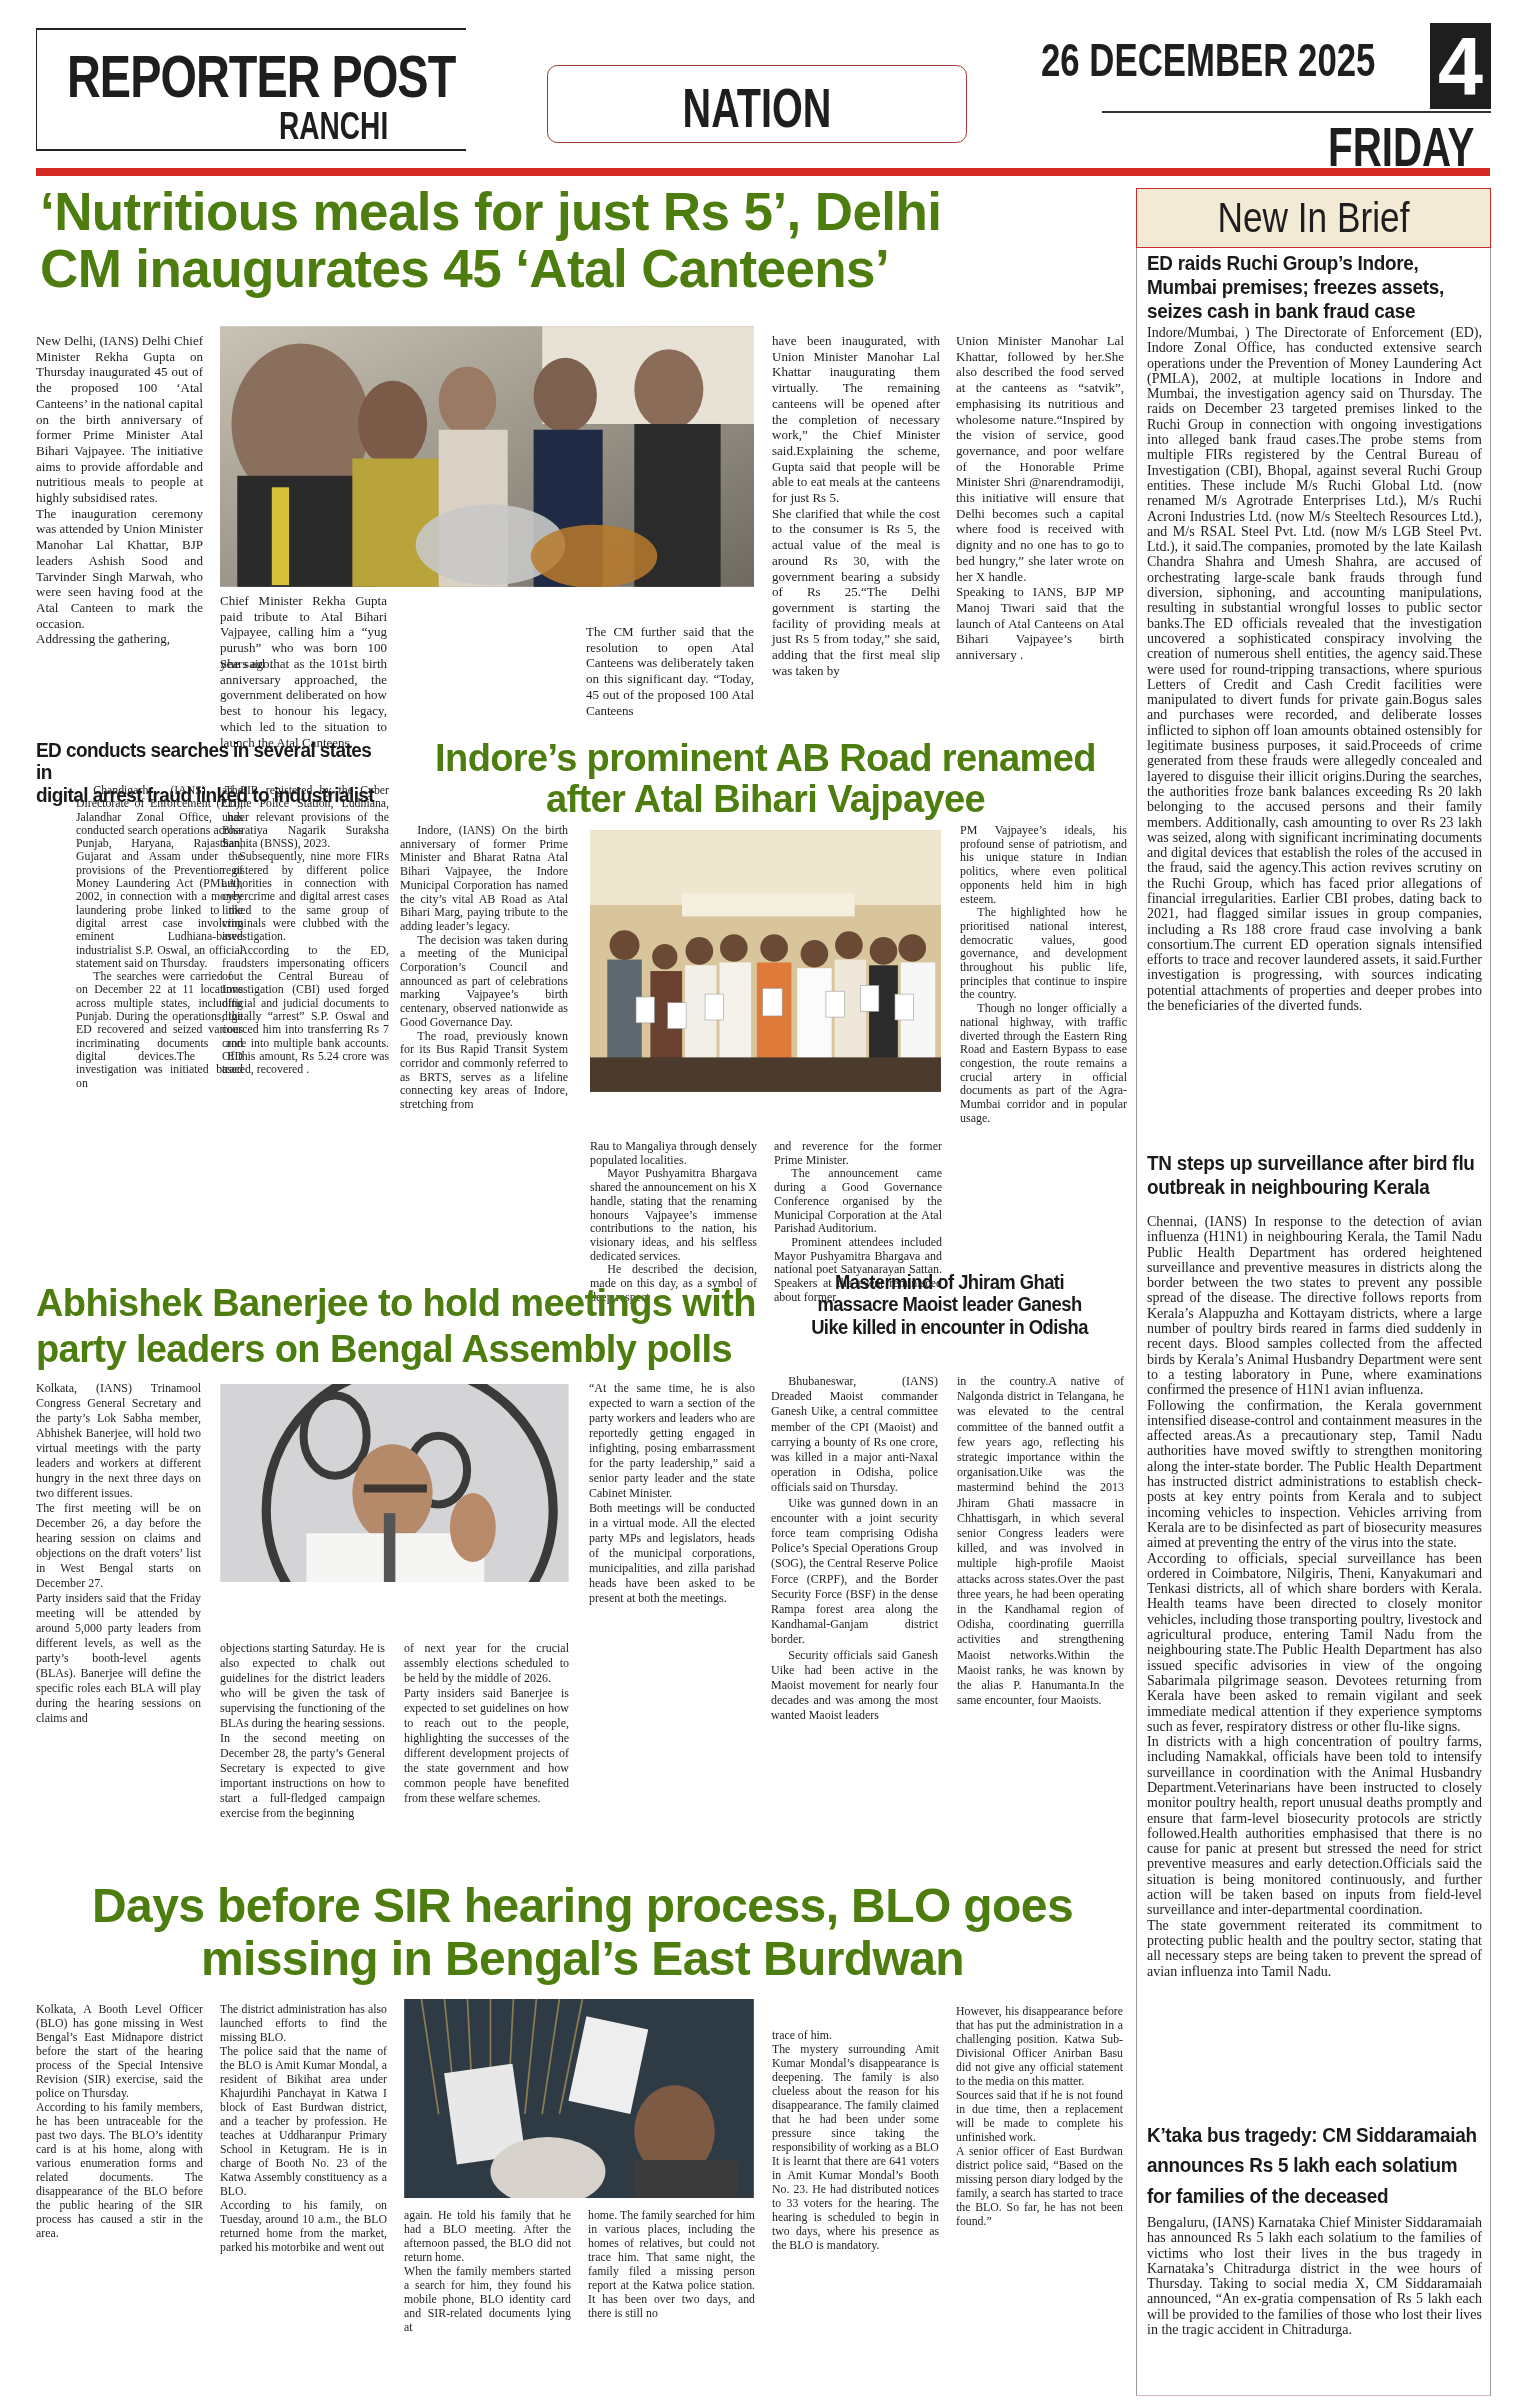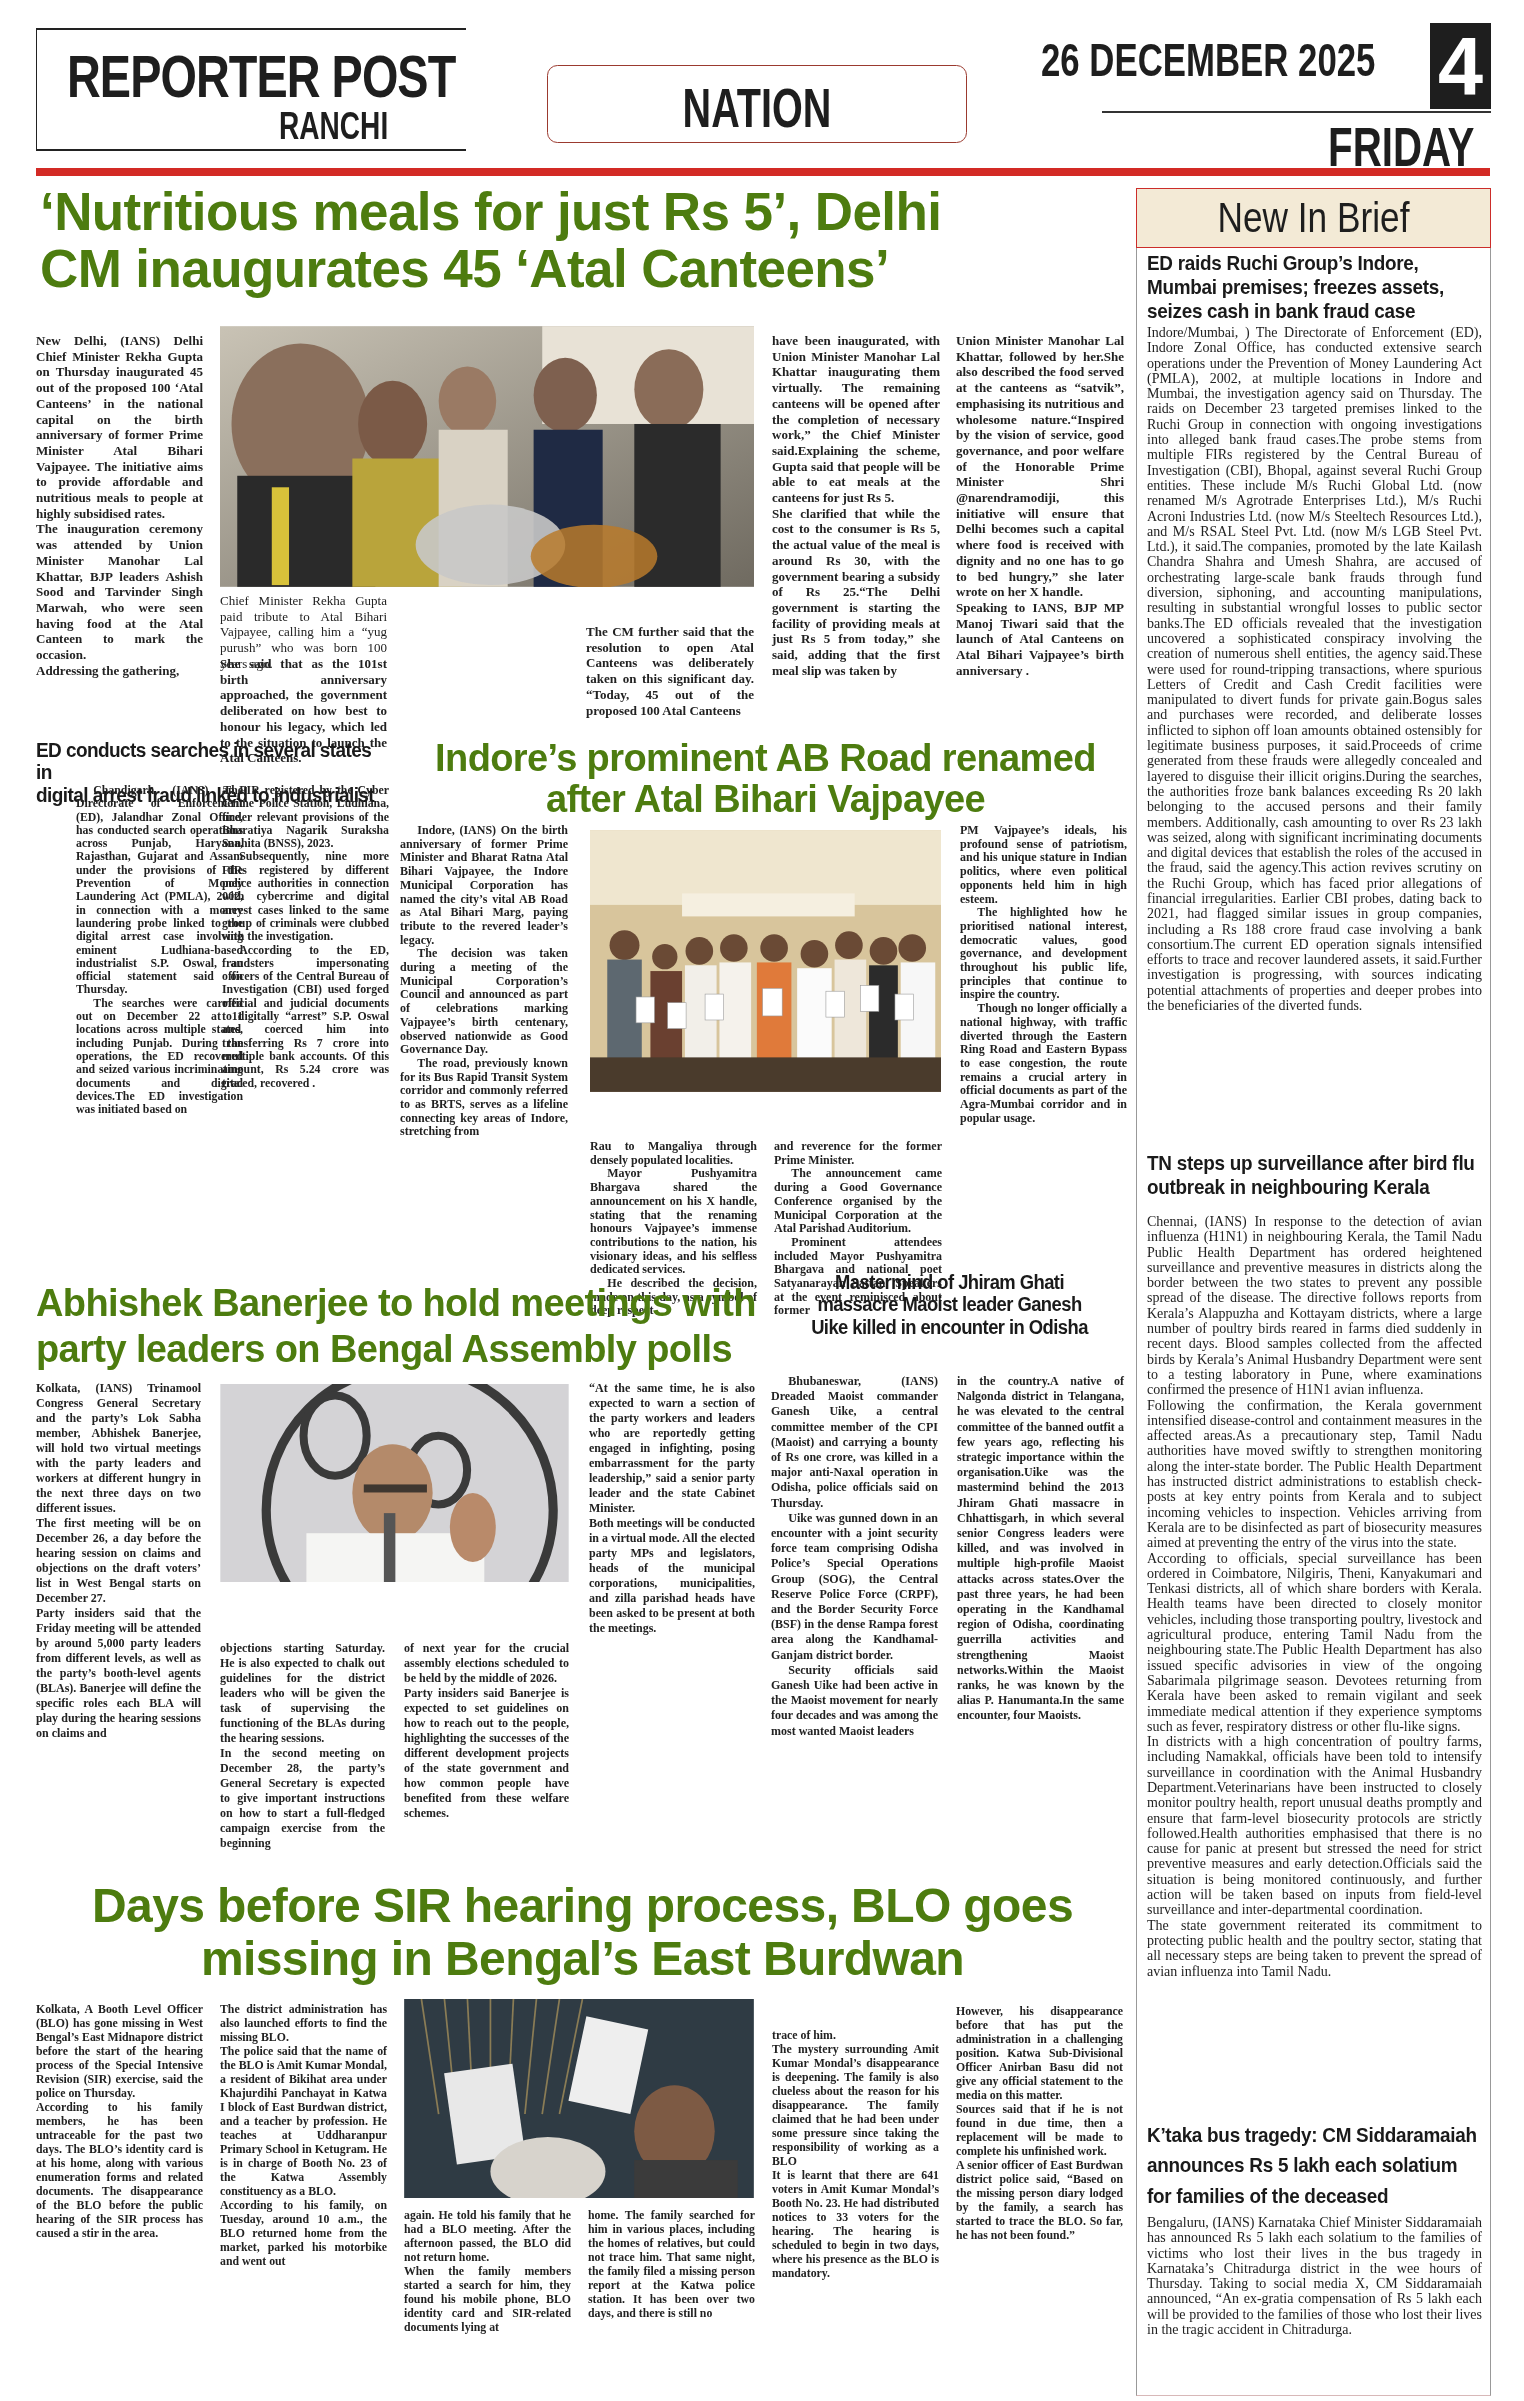--- a/index.html
+++ b/index.html
@@ -30,21 +30,21 @@
     font-weight: 700; font-size: 56px; transform: scaleX(0.72); transform-origin: left top; color: #1e1e1e; }
   .red-rule { position: absolute; left: 36px; top: 168px; width: 1454px; height: 8px; background: #d32a25; }
 
   
   .headline-serif { position: absolute; font-family: Liberation Sans, sans-serif; font-weight: 700;
     color: #4d7c0f; line-height: 1.08; letter-spacing: -0.6px; }
   .headline-sans { position: absolute; font-family: "Liberation Sans", sans-serif; font-weight: 700;
     color: #1a1a1a; line-height: 1.12; letter-spacing: -0.6px; }
   .col { position: absolute; font-family: "Liberation Serif", serif; font-size: 13px; line-height: 15.7px;
     text-align: justify; color: #222; }
-  .col p { margin: 0; font-weight: bold; }
+  .col p { margin: 0; }
   .col p.indent { text-indent: 17.3px; }
   .photo { position: absolute; overflow: hidden; }
   .caption { position: absolute; font-family: "Liberation Serif", serif; font-size: 13px; line-height: 15.7px;
     text-align: justify; color: #222; }
 
   
   .sidebar { position: absolute; left: 1136px; top: 188px; width: 355px; height: 2208px;
     border: 1.2px solid #999; border-bottom: 1.7px solid #d8b8b8; }
   .brief-header { position: absolute; left: 1136px; top: 188px; width: 355px; height: 60px;
     background: #f3ead6; border: 1.7px solid #cc2d2a; }
@@ -144,21 +144,21 @@
     <p class="indent">According to the ED, fraudsters impersonating officers of the Central Bureau of Investigation (CBI) used forged official and judicial documents to digitally “arrest” S.P. Oswal and coerced him into transferring Rs 7 crore into multiple bank accounts. Of this amount, Rs 5.24 crore was traced, recovered .</p>
   </div>
 </article>
 
 <article>
   <div class="headline-serif" style="left:403px;top:738px;width:725px;font-size:38px;text-align:center;">
     <div>Indore’s prominent AB Road renamed</div>
     <div>after Atal Bihari Vajpayee</div>
   </div>
   <div class="col" style="left:400px;top:824px;width:168px;font-size:12px;line-height:13.7px;">
-    <p class="indent">Indore, (IANS) On the birth anniversary of former Prime Minister and Bharat Ratna Atal Bihari Vajpayee, the Indore Municipal Corporation has named the city’s vital AB Road as Atal Bihari Marg, paying tribute to the revered leader’s legacy.</p>
+    <p class="indent">Indore, (IANS) On the birth anniversary of former Prime Minister and Bharat Ratna Atal Bihari Vajpayee, the Indore Municipal Corporation has named the city’s vital AB Road as Atal Bihari Marg, paying tribute to the adding leader’s legacy.</p>
     <p class="indent">The decision was taken during a meeting of the Municipal Corporation’s Council and announced as part of celebrations marking Vajpayee’s birth centenary, observed nationwide as Good Governance Day.</p>
     <p class="indent">The road, previously known for its Bus Rapid Transit System corridor and commonly referred to as BRTS, serves as a lifeline connecting key areas of Indore, stretching from</p>
   </div>
   <div class="photo" style="left:590px;top:830px;width:351px;height:262px;">
     <svg width="351" height="262" viewBox="0 0 610 455">
       <rect width="610" height="455" fill="#d8c59c"></rect>
       <rect x="0" y="0" width="610" height="130" fill="#efe6cf"></rect>
       <rect x="160" y="110" width="300" height="40" fill="#f5efe0"></rect>
       <g fill="#6a4a35">
         <circle cx="60" cy="200" r="26"></circle>

